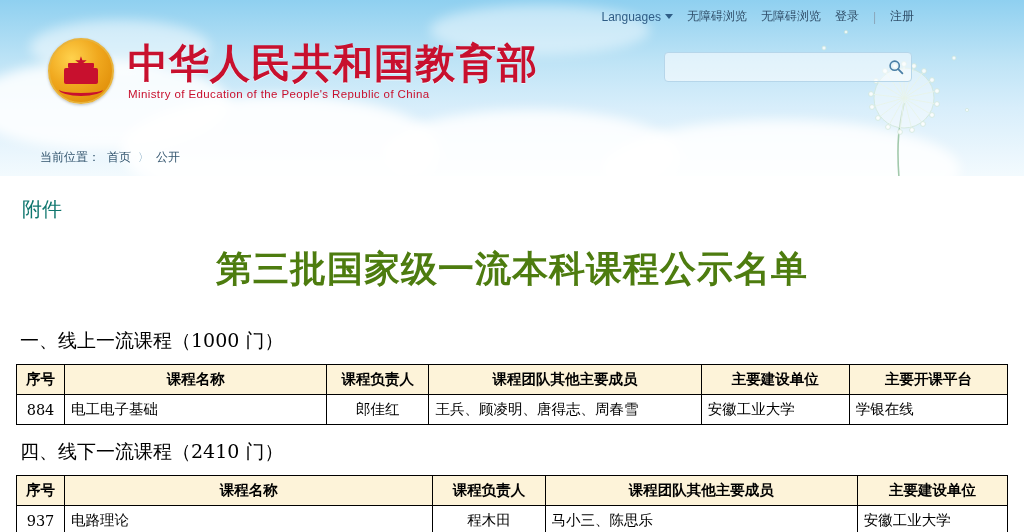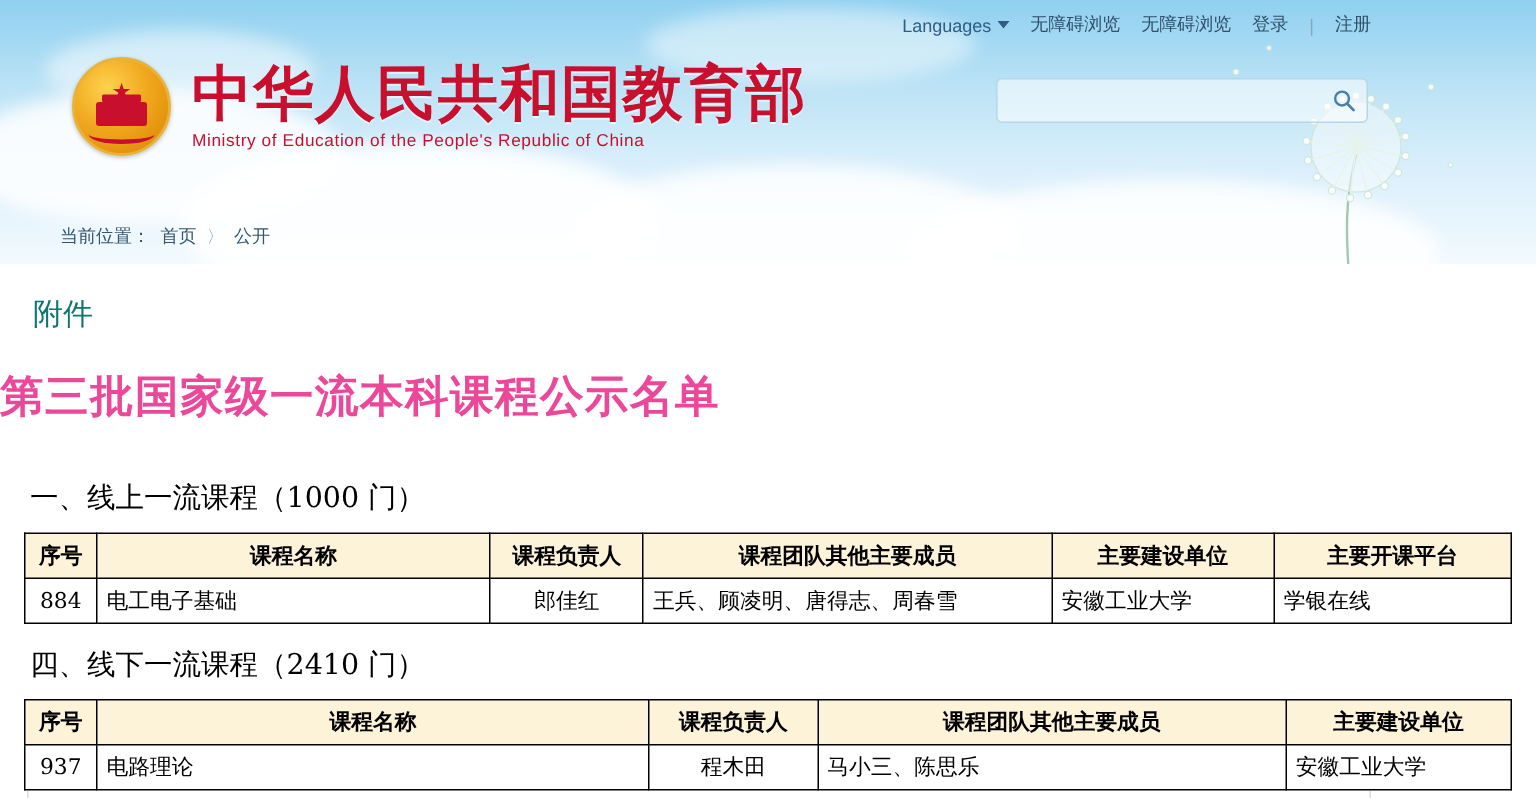--- a/index.html
+++ b/index.html
@@ -215,24 +215,24 @@
 
   .attachment-label {
     font-family: "DejaVu Serif", "Liberation Serif", serif;
     font-size: 20px;
     color: #0f766e;
     margin: 6px 0 0 22px;
   }
 
   .doc-title {
     font-family: "DejaVu Serif", "Liberation Serif", serif;
-    font-size: 29px;
+    font-size: 36px;
     font-weight: bold;
-    text-align: left;
-    color: #ec4899;
+    text-align: center;
+    color: #4d7c0f;
     margin: 22px 0 0 0;
     letter-spacing: 1px;
   }
 
   .section-heading {
     font-family: "DejaVu Serif", "Liberation Serif", serif;
     font-size: 19px;
     font-weight: normal;
     color: #000;
     margin: 34px 0 10px 20px;

